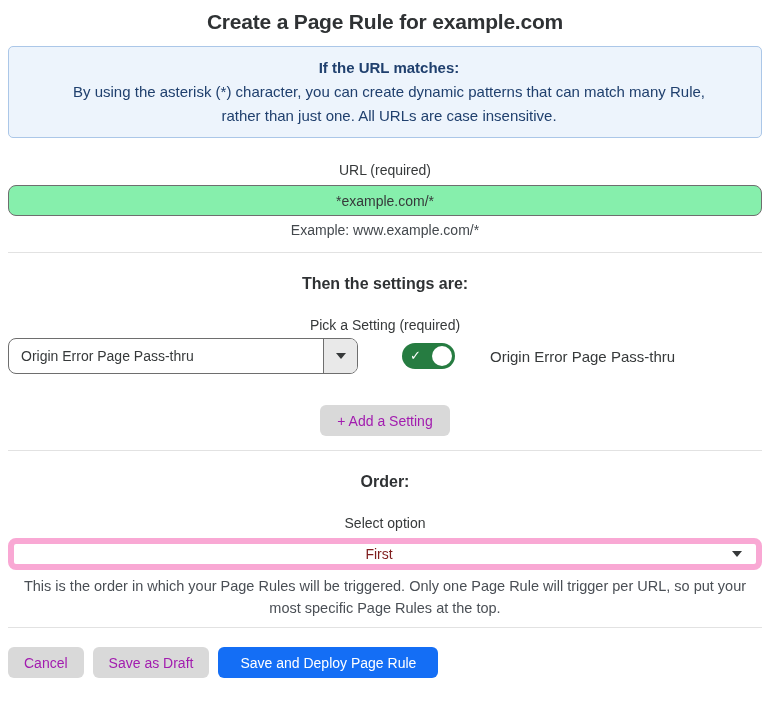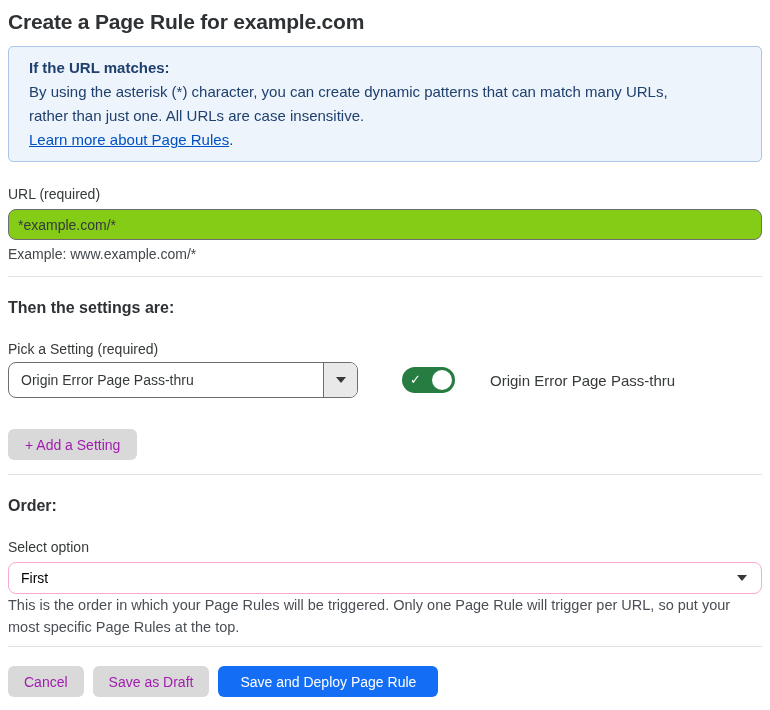--- a/index.html
+++ b/index.html
@@ -1,15 +1,15 @@
 <!DOCTYPE html>
 <html><head>
 <meta charset="utf-8">
 <style>
-  * { box-sizing: border-box; margin: 0; padding: 0; }
+  * { box-sizing: border-box; margin: 0; padding: 0; text-align: center; }
   html, body { width: 770px; }
   body {
     width: 770px;
     height: 710px;
     background: #ffffff;
     font-family: "Liberation Sans", "DejaVu Sans", sans-serif;
     color: #36393a;
     padding: 8px 8px 0 8px;
     overflow: hidden;
   }
@@ -46,21 +46,21 @@
     display: block;
     width: 754px;
     height: 31px;
     margin-top: 5px;
     border: 1px solid #6e6e6e;
     border-radius: 8px;
     padding: 0 9px;
     font-size: 14px;
     color: #36393a;
     font-family: "Liberation Sans", "DejaVu Sans", sans-serif;
-    background: #84cc16;
+    background: #86efac;
     outline: none;
   }
   .helper-text {
     margin-top: 5px;
     font-size: 14px;
     line-height: 18px;
     color: #43484d;
   }
   .divider {
     border: none;
@@ -165,38 +165,39 @@
   .btn-add { margin-top: 31px; padding: 0 17px; }
   .btn-primary {
     background: #146ef5;
     color: #ffffff;
     padding: 0 22px;
   }
   .select {
     width: 754px;
     height: 32px;
     margin-top: 5px;
-    border: 1px solid #f9a8d4;
+    border: 6px solid #f9a8d4;
     border-radius: 8px;
     background: #ffffff;
     display: flex;
     align-items: center;
     padding: 0 14px 0 12px;
     font-size: 14px;
-    color: #000000;
+    color: #7f1d1d;
     cursor: pointer;
   }
   .select-value { flex: 1; }
   .select .tri-down {
     border-left-width: 5px;
     border-right-width: 5px;
     border-top-width: 6px;
     border-top-color: #36393a;
   }
   .order-helper {
+    margin-top: 5px;
     font-size: 14.5px;
     line-height: 22px;
     color: #4a4f55;
     max-width: 754px;
   }
   .footer {
     margin-top: 19px;
     display: flex;
     align-items: center;
     gap: 9px;
@@ -204,23 +205,22 @@
 </style>
 </head>
 <body>
 
 
 
 <h1 class="page-title">Create a Page Rule for example.com</h1>
 
 <div class="info-box">
   <div class="info-heading">If the URL matches:</div>
-  <div>By using the asterisk (*) character, you can create dynamic patterns that can match many URLs,</div>
+  <div>By using the asterisk (*) character, you can create dynamic patterns that can match many Rule,</div>
   <div>rather than just one. All URLs are case insensitive.</div>
-  <div><a class="info-link">Learn more about Page Rules</a><span>.</span></div>
 </div>
 
 <div class="field-label">URL (required)</div>
 <input class="text-input" type="text" value="*example.com/*" style="">
 <div class="helper-text">Example: www.example.com/*</div>
 
 <hr class="divider">
 
 <div class="section-heading">Then the settings are:</div>
 

